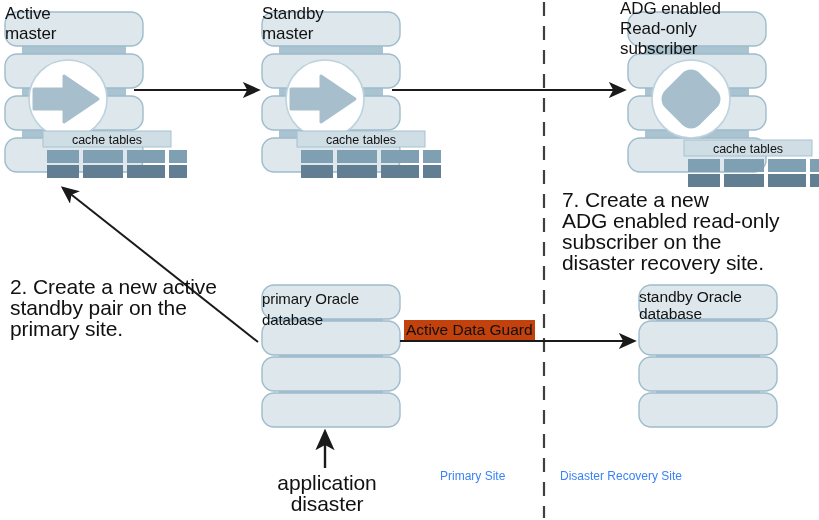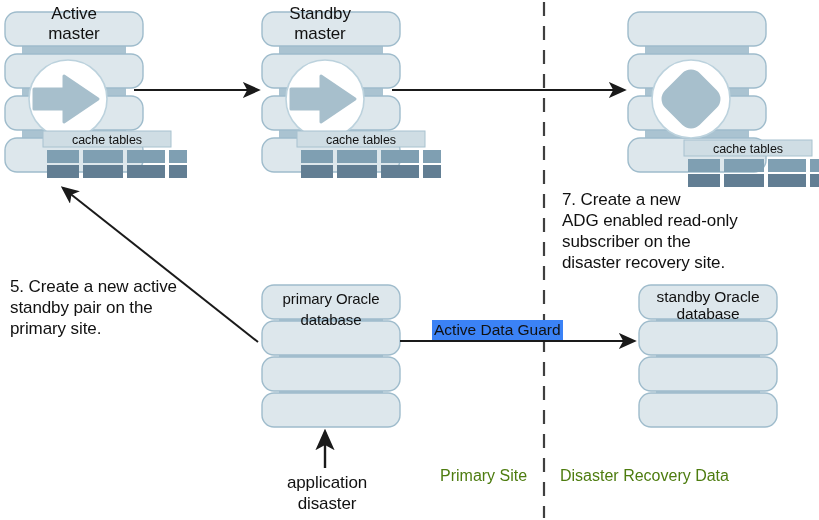--- a/index.html
+++ b/index.html
@@ -15,61 +15,59 @@
     position: relative;
     width: 819px;
     height: 520px;
     overflow: hidden;
     background: #ffffff;
   }
 
   
   .txt {
     position: absolute;
-    font-size: 17px;
+    font-size: 21px;
     line-height: 21px;
     color: #111111;
     white-space: pre-line;
     letter-spacing: -0.1px;
   }
   .node-label {
     position: absolute;
     font-size: 17px;
     line-height: 20px;
     color: #111111;
-    text-align: center;
     white-space: pre-line;
     z-index: 12;
     letter-spacing: -0.1px;
   }
   .cache-label {
     position: absolute;
     font-size: 12.5px;
     line-height: 14px;
     color: #111111;
     text-align: center;
     z-index: 12;
   }
   .site-label {
     position: absolute;
-    font-size: 16px;
+    font-size: 12px;
     line-height: 20px;
-    color: #4d7c0f;
+    color: #3b82f6;
     white-space: nowrap;
   }
   .edge-label {
     position: absolute;
     font-size: 15.5px;
     line-height: 20px;
     color: #111111;
     white-space: nowrap;
-    background: #3b82f6;
+    background: #c2410c;
     padding: 0 2px;
     z-index: 14;
-    margin-left: 28px;
   }
 
   svg { position: absolute; top: 0; left: 0; overflow: visible; }
 </style>
 </head>
 <body>
 
 <div id="canvas">
 
   <svg width="819" height="520" viewBox="0 0 819 520">
@@ -176,40 +174,43 @@
   <div class="node-label" style="left:5px; top:4px; width:138px;">Active
 master</div>
 
   <div class="cache-label" style="left:43px; top:133px; width:128px;">cache tables</div>
 
   <div class="node-label" style="left:262px; top:4px; width:116px;">Standby
 master</div>
 
   <div class="cache-label" style="left:297px; top:133px; width:128px;">cache tables</div>
 
+  <div class="node-label" style="left:620px; top:-1px; width:155px;">ADG enabled
+Read-only
+subscriber</div>
 
   <div class="cache-label" style="left:684px; top:142px; width:128px;">cache tables</div>
 
   <div class="node-label" style="left:262px; top:288px; width:138px; font-size:15px; line-height:21px;">primary Oracle
 database</div>
 
   <div class="node-label" style="left:639px; top:288px; width:138px; font-size:15.5px; line-height:17px;">standby Oracle
 database</div>
 
-  <div class="txt" style="left:10px; top:276px; width:210px;">5. Create a new active
+  <div class="txt" style="left:10px; top:276px; width:210px;">2. Create a new active
 standby pair on the
 primary site.</div>
 
   <div class="txt" style="left:562px; top:189px; width:250px;">7. Create a new
 ADG enabled read-only
 subscriber on the
 disaster recovery site.</div>
 
   <div class="txt" style="left:272px; top:472px; width:110px; text-align:center;">application
 disaster</div>
 
   <div class="edge-label" style="left:404px; top:320px;">Active Data Guard</div>
 
   <div class="site-label" style="left:440px; top:466px;">Primary Site</div>
 
-  <div class="site-label" style="left:560px; top:466px;">Disaster Recovery Data</div>
+  <div class="site-label" style="left:560px; top:466px;">Disaster Recovery Site</div>
 
 </div>
 
 </body></html>

